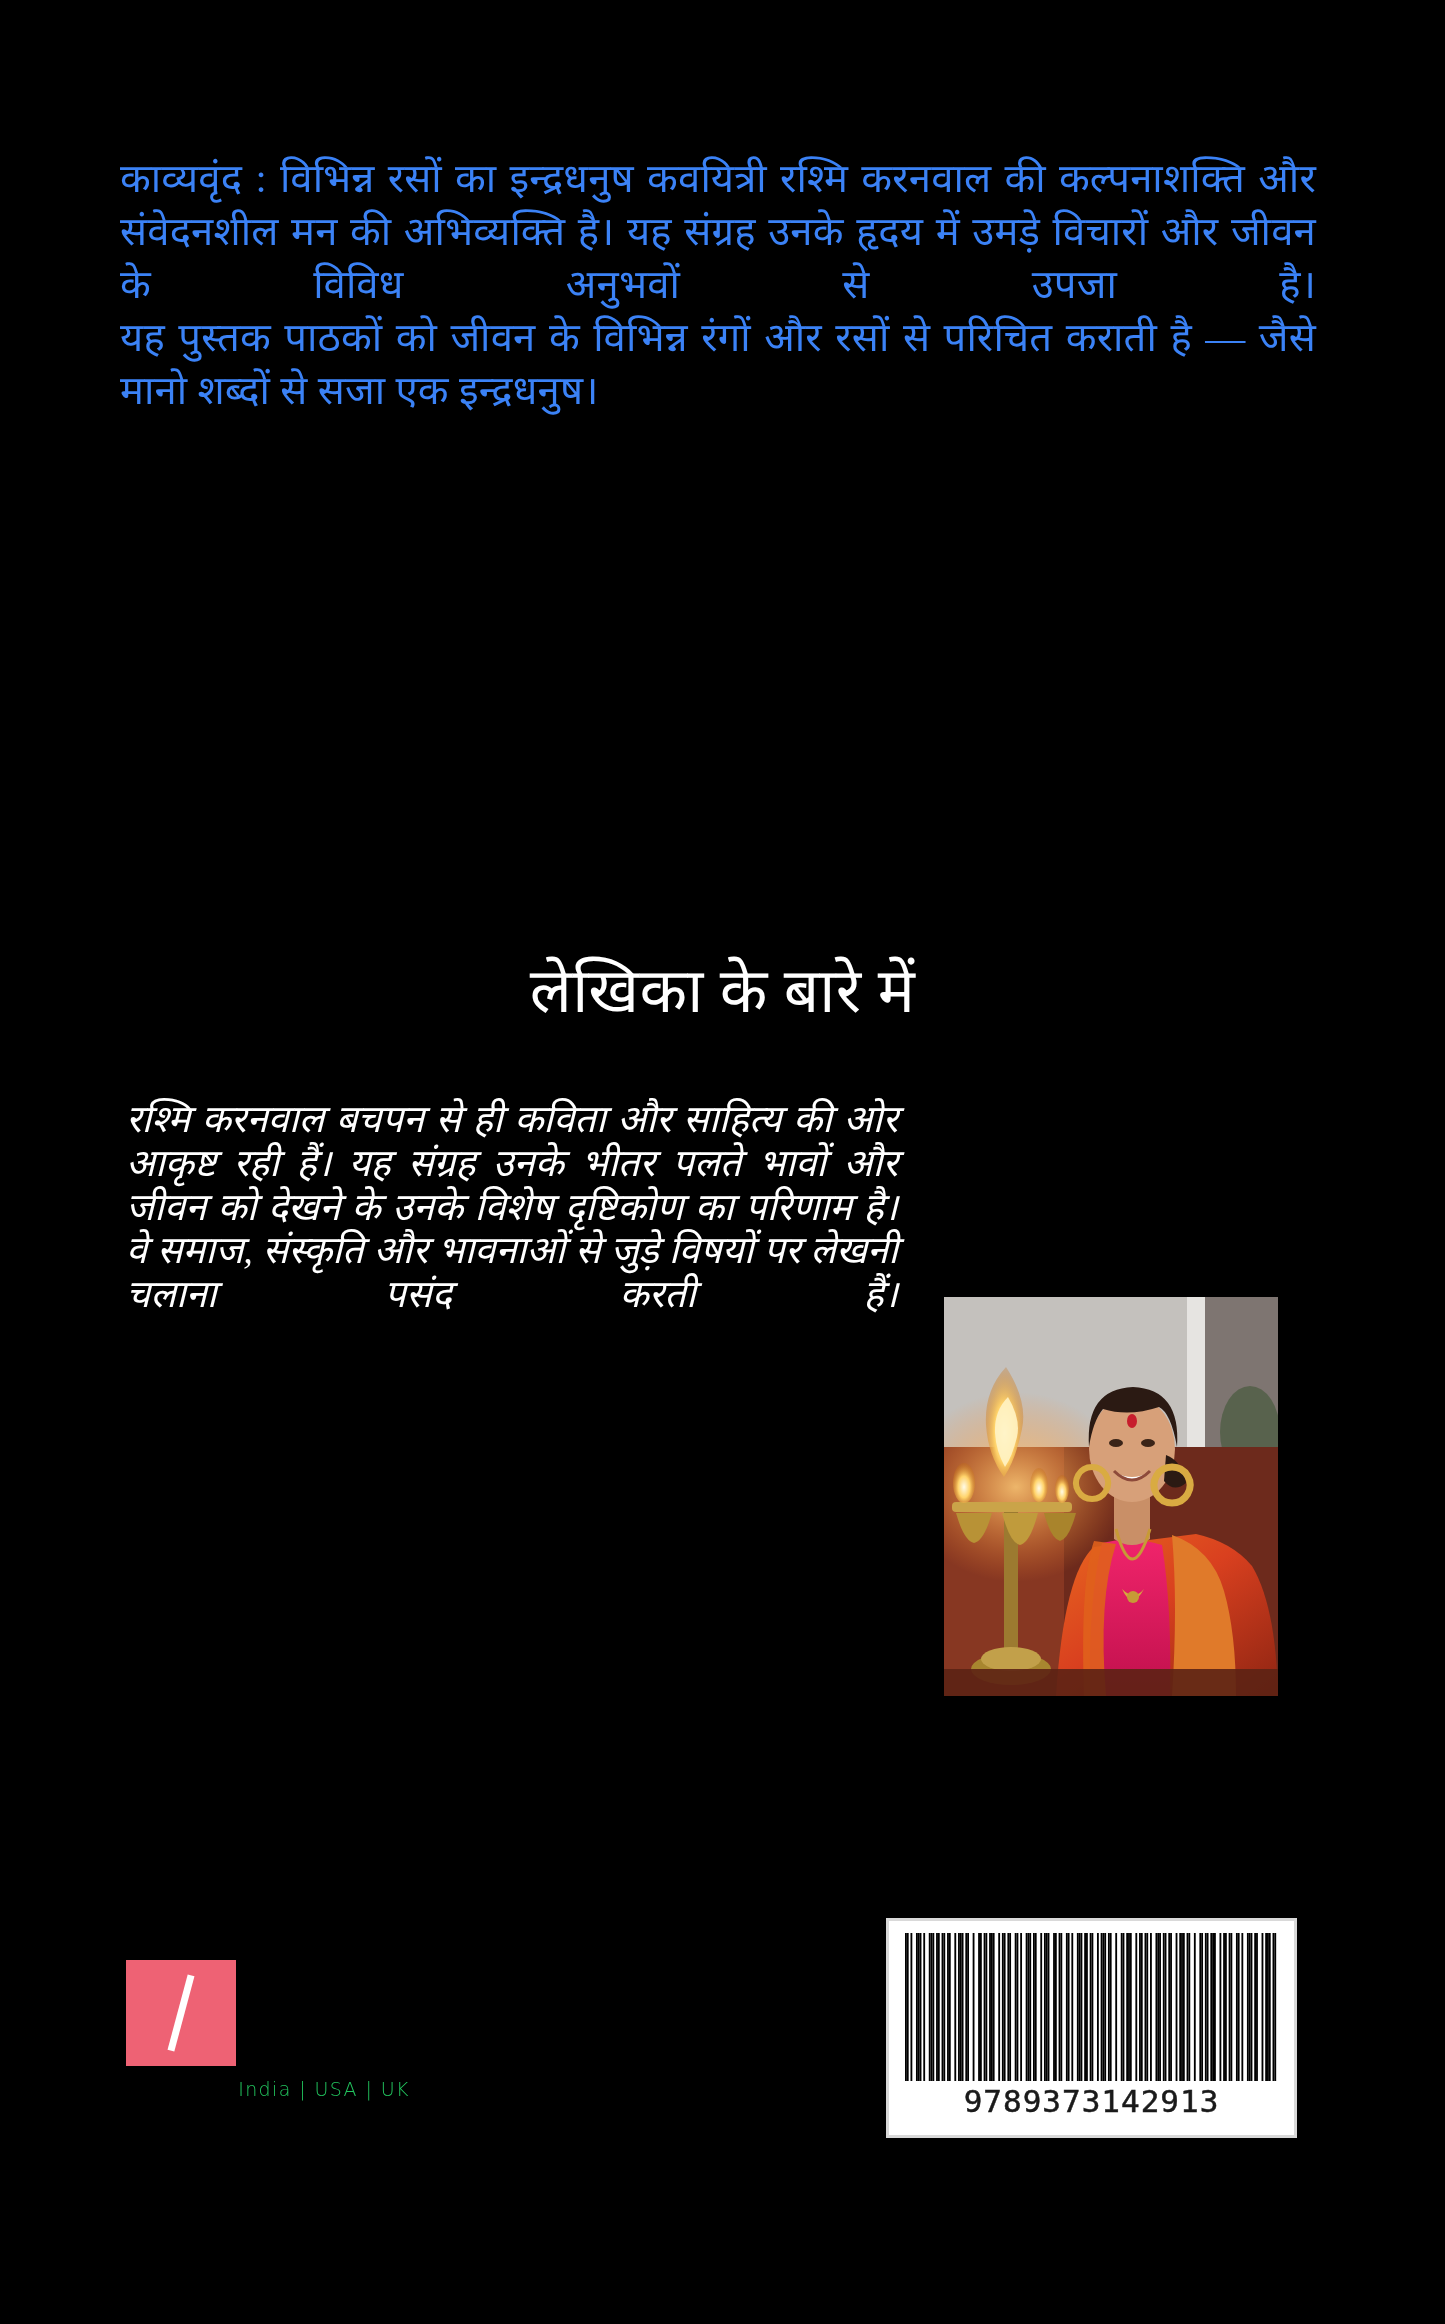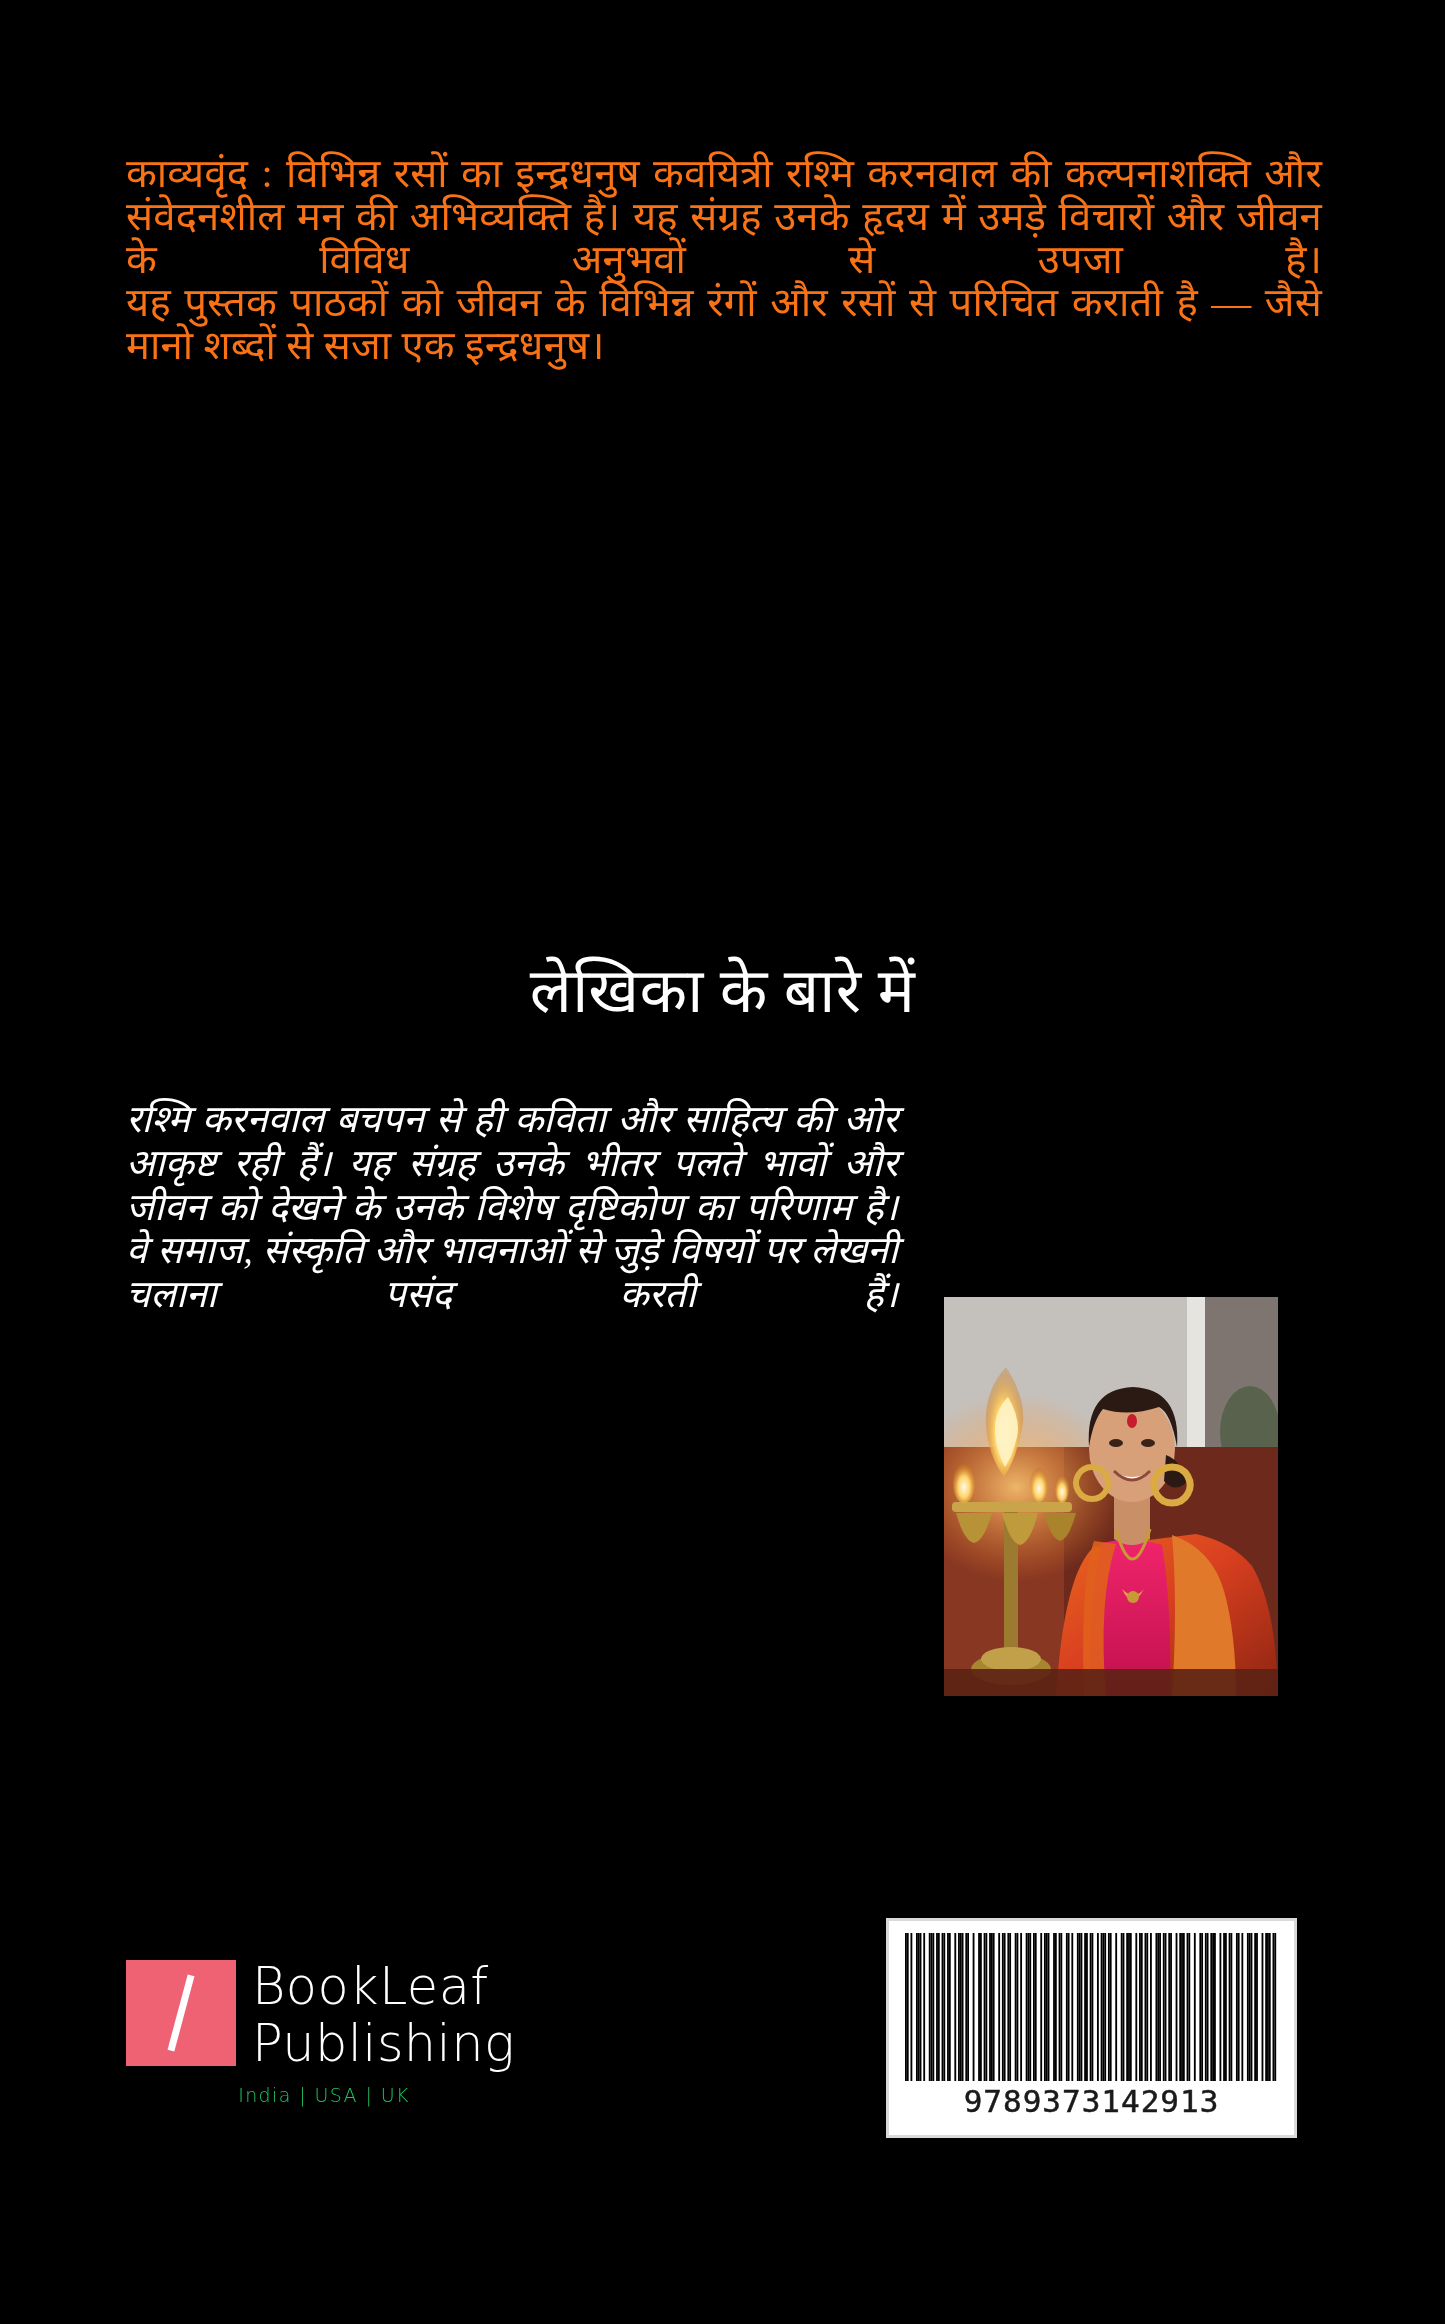--- a/index.html
+++ b/index.html
@@ -15,27 +15,27 @@
     position: relative;
     width: 1445px;
     height: 2324px;
     background: #000000;
     overflow: hidden;
   }
 
   
   .blurb {
     position: absolute;
-    left: 126px;
+    left: 120px;
     top: 152px;
     width: 1196px;
-    color: #f97316;
+    color: #3b82f6;
     font-family: "Liberation Serif", "DejaVu Serif", serif;
     font-size: 40px;
-    line-height: 43px;
+    line-height: 53px;
     text-align: justify;
     text-justify: inter-word;
     letter-spacing: 0.2px;
   }
   .blurb p {
     margin: 0;
     text-align: justify;
     text-align-last: justify;
   }
   .blurb p.last-natural {
@@ -282,24 +282,20 @@
       <circle cx="189" cy="300" r="6" fill="#c79a36"></circle>
 
       <rect x="0" y="372" width="334" height="27" fill="#5c2214" opacity="0.9"></rect>
     </svg>
   </div>
 
   <div class="publisher">
     <div class="logo-row">
       <div class="logo-mark">
         <div class="slash"></div>
-      </div>
-      <div class="logo-words">
-        <span>BookLeaf</span>
-        <span>Publishing</span>
       </div>
     </div>
     <div class="logo-regions">India | USA | UK</div>
   </div>
 
   <div class="barcode-box">
     <svg class="barcode-bars" preserveAspectRatio="none" viewBox="0 0 379 148" xmlns="http://www.w3.org/2000/svg" aria-hidden="true">
       <g id="bars-group" fill="#000000">
           <rect x="0.00" y="0" width="1.86" height="148"></rect>
           <rect x="1.86" y="0" width="1.86" height="148"></rect>

